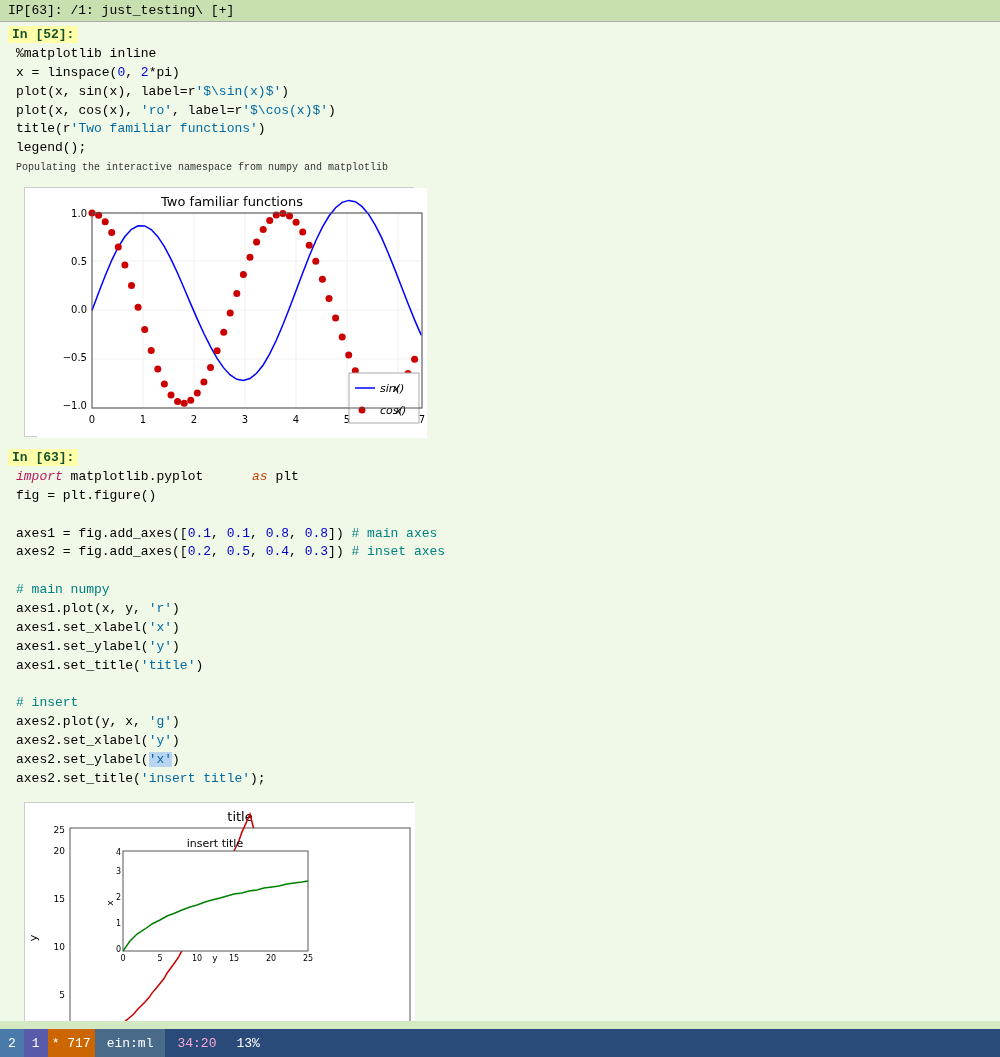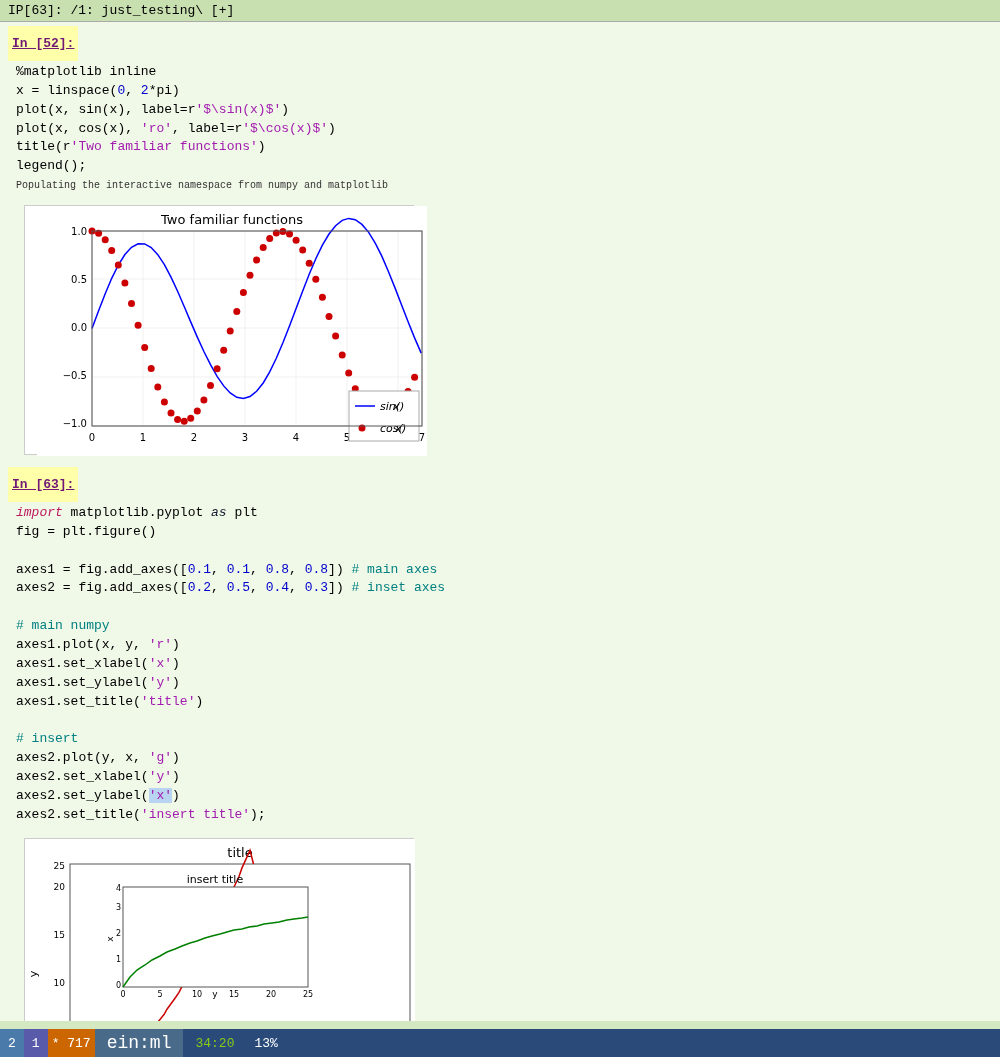--- a/index.html
+++ b/index.html
@@ -31,48 +31,47 @@
     }
 
     
     .cell {
       padding: 4px 0;
     }
 
     .cell-in-label {
       display: inline-block;
       background-color: #ffffaa;
-      color: #701a75;
+      color: #14532d;
       font-weight: bold;
-      padding: 10px 4px;
+      padding: 1px 4px;
       font-size: 13px;
       margin-left: 8px;
-      text-decoration: underline;
     }
 
     .cell-code {
       background-color: #f0f8e8;
       padding: 2px 16px;
       white-space: pre;
       font-size: 13px;
       line-height: 1.45;
     }
 
     .cell-output {
       padding: 2px 16px;
       font-size: 10px;
       color: #333;
       white-space: pre;
     }
-    .str { color: #a21caf; }
+    .str { color: #0369a1; }
     .num { color: #0000cc; }
     .cmt { color: #008080; }
     .plain { color: #000; }
     .import-kw { color: #be185d; font-style: italic; }
-    .as-kw { color: #0f172a; font-style: italic; }
+    .as-kw { color: #c2410c; font-style: italic; margin-left: 41px; }
     .highlighted { background-color: #b8d4f0; }
 
     
     .chart-container {
       margin: 8px 16px;
       background: white;
       border: 1px solid #ccc;
     }
 
     
@@ -126,26 +125,26 @@
       flex: 1;
     }
 
     .status-mode {
       background-color: #4a6a8a;
       padding: 0 12px;
       height: 100%;
       display: flex;
       align-items: center;
       color: white;
-      font-size: 18px;
+      font-size: 13px;
     }
 
     .status-pos {
       padding: 0 12px;
-      color: #84cc16;
+      color: #f9a8d4;
       font-size: 13px;
     }
 
     .status-pct {
       padding: 0 8px;
       color: white;
       font-size: 13px;
     }
 
     svg text {

